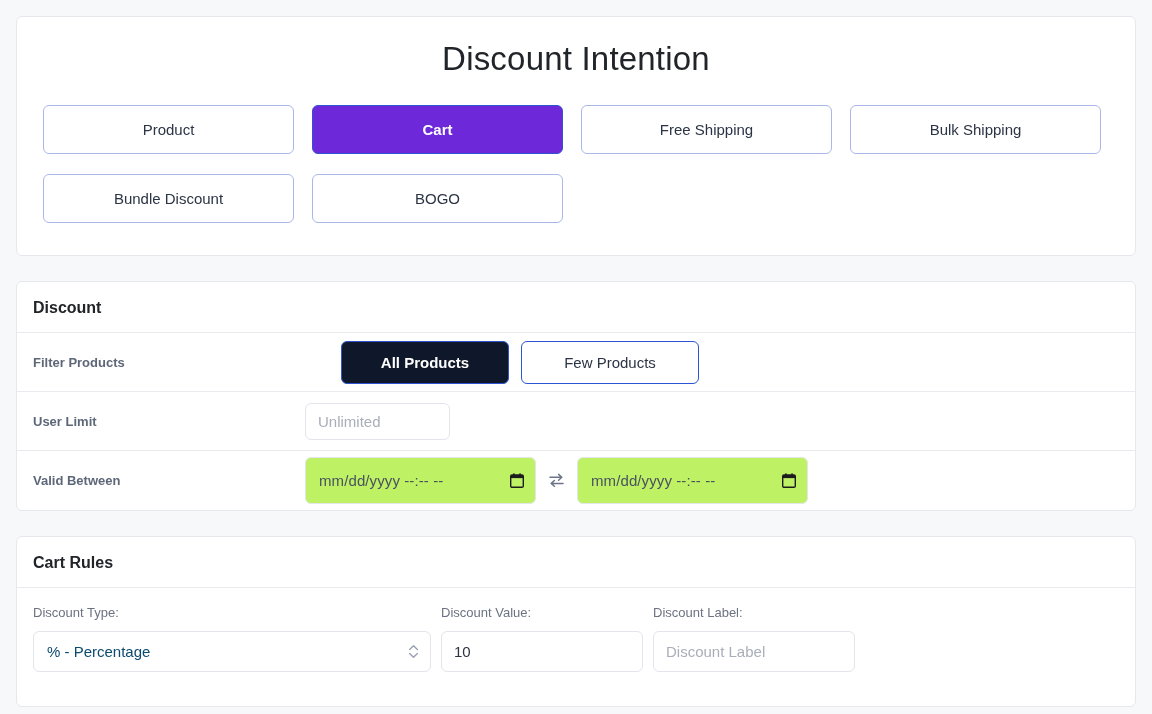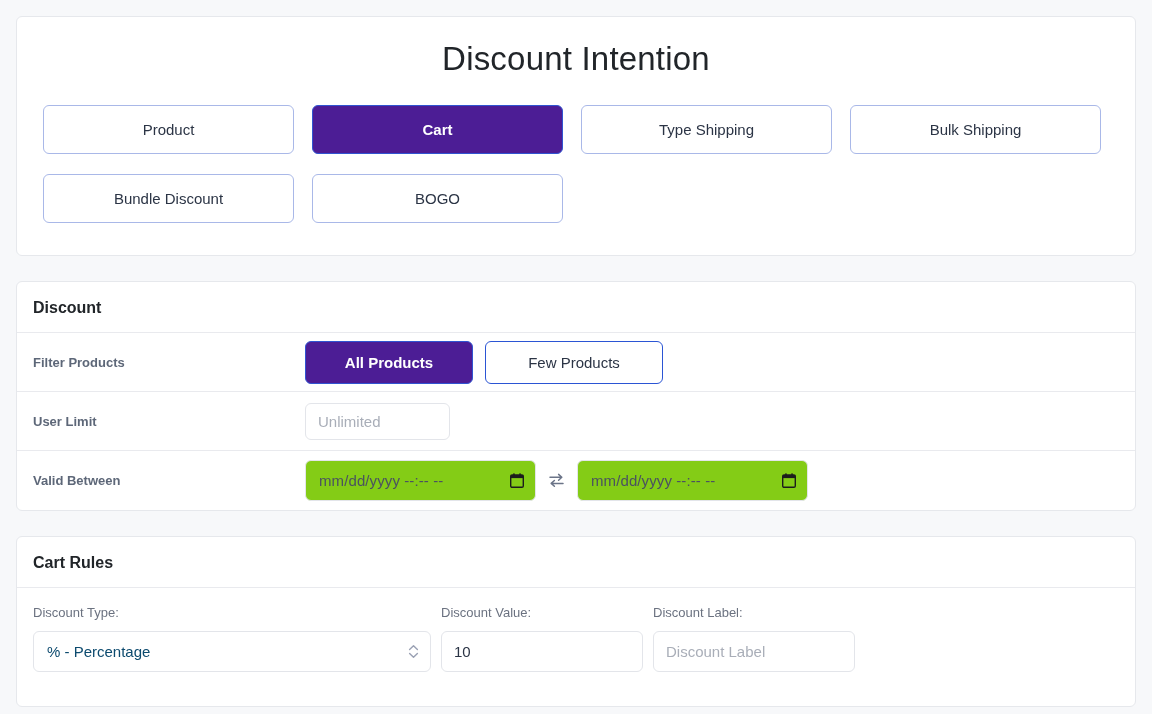--- a/index.html
+++ b/index.html
@@ -57,21 +57,21 @@
     justify-content: center;
     font-size: 15px;
     background: #ffffff;
     border: 1px solid #a9b8e8;
     color: #2b3445;
     cursor: pointer;
     font-family: "Liberation Sans", sans-serif;
     padding: 8px;
   }
   .intent-btn.active {
-    background: #4c1d95;
+    background: #6d28d9;
     border-color: #3054d1;
     color: #ffffff;
     font-weight: bold;
   }
 
   
   .section-card { margin-top: 25px; }
   .section-head {
     padding: 16px 16px 15px 16px;
     font-size: 16px;
@@ -107,24 +107,25 @@
     padding: 0 24px;
     font-size: 15px;
     font-weight: bold;
     display: inline-flex;
     align-items: center;
     justify-content: center;
     cursor: pointer;
     font-family: "Liberation Sans", sans-serif;
   }
   .pill.solid {
-    background: #4c1d95;
+    background: #0f172a;
     border: 1px solid #3054d1;
     color: #ffffff;
     min-width: 168px;
+    margin-left: 36px;
   }
   .pill.outline {
     background: #ffffff;
     border: 1px solid #2b55d4;
     color: #2b3445;
     font-weight: 400;
     min-width: 178px;
   }
 
   .txt-input {
@@ -136,24 +137,24 @@
     color: #2b3445;
     padding: 0 12px;
     font-family: "Liberation Sans", sans-serif;
     outline: none;
   }
   .txt-input::placeholder { color: #a9aeb8; }
   .user-limit { width: 145px; }
 
   .dt-field {
     width: 231px;
-    height: 41px;
+    height: 47px;
     border: 1px solid #e3e5ea;
     border-radius: 6px;
-    background: #84cc16;
+    background: #bef264;
     display: flex;
     align-items: center;
     padding: 0 11px 0 13px;
     cursor: pointer;
   }
   .dt-text {
     flex: 1;
     font-size: 15px;
     color: #4b5260;
     letter-spacing: .1px;
@@ -195,21 +196,21 @@
   <div class="card intention-card">
     <div class="page-title">Discount Intention</div>
     <div class="intent-grid">
       <button class="intent-btn">
         <span>Product</span>
       </button>
       <button class="intent-btn active">
         <span>Cart</span>
       </button>
       <button class="intent-btn">
-        <span>Type Shipping</span>
+        <span>Free Shipping</span>
       </button>
       <button class="intent-btn">
         <span>Bulk Shipping</span>
       </button>
       <button class="intent-btn">
         <span>Bundle Discount</span>
       </button>
       <button class="intent-btn">
         <span>BOGO</span>
       </button>

